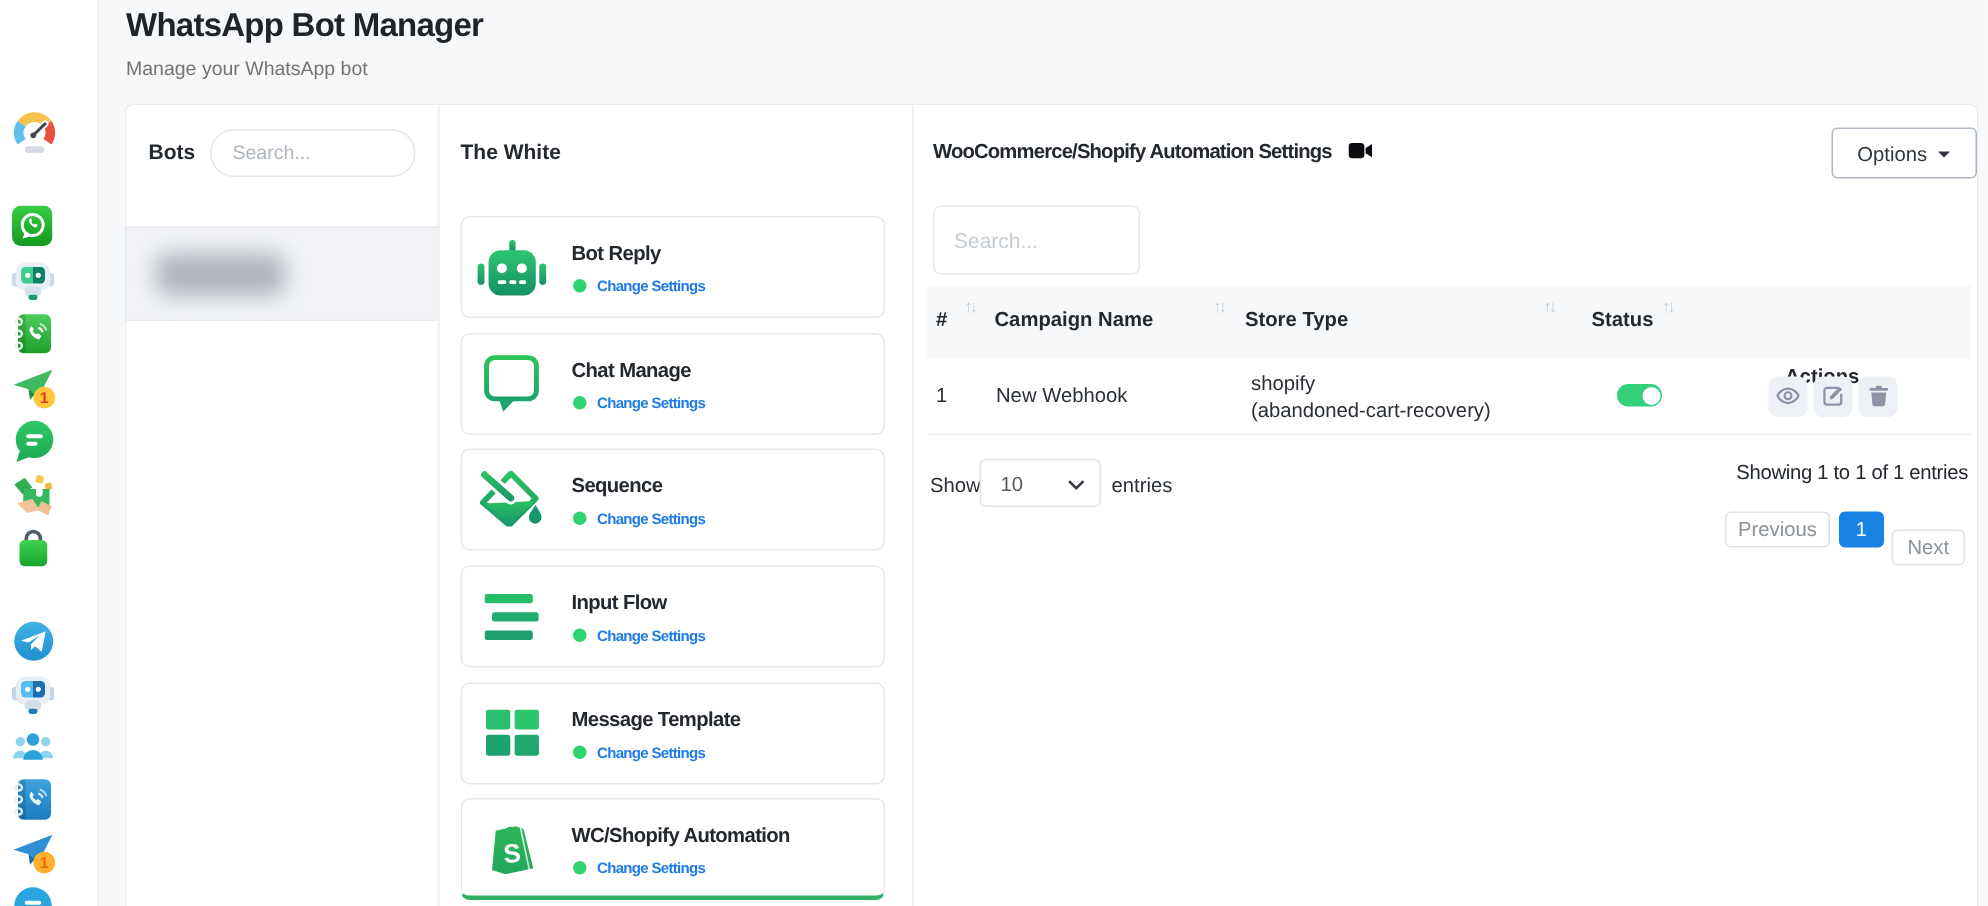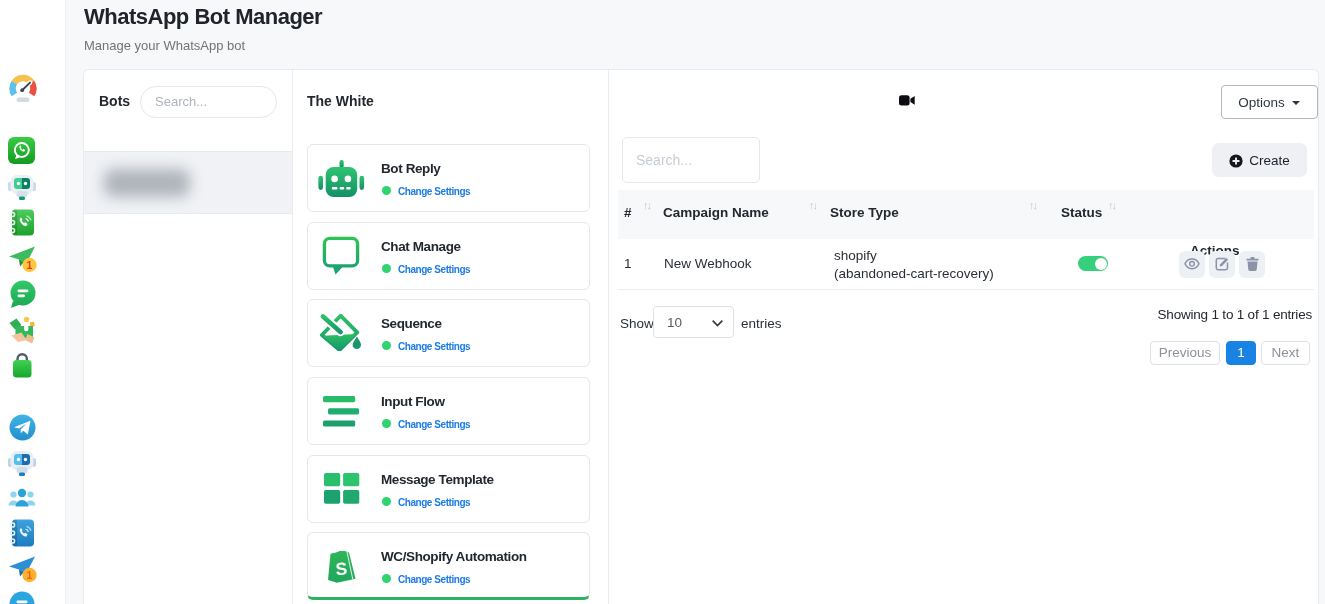--- a/index.html
+++ b/index.html
@@ -67,21 +67,21 @@
   #showlbl { position:absolute; left:2px; top:125.5px; font-size:13.5px; color:#2a2f36; }
   #showsel { position:absolute; left:35px; top:116px; width:81px; height:32px;
     border:1px solid #dfe3e8; border-radius:4px; background:#fff; }
   #showsel .v { position:absolute; left:13px; top:8px; font-size:13.5px; color:#555b63; }
   #entlbl { position:absolute; left:123px; top:125.5px; font-size:13.5px; color:#2a2f36; }
   #showing { position:absolute; right:2px; top:116.5px; font-size:13.5px; color:#23282f; letter-spacing:-0.2px; }
   .pgbtn { position:absolute; top:150.5px; height:24.5px; border-radius:4px; border:1px solid #dee2e6; background:#fff;
     color:#8b9299; font-size:13.5px; display:flex; align-items:center; justify-content:center; }
   #pgprev { left:532px; width:70px; }
   #pgone { left:608px; width:30px; background:#1883e3; border-color:#1883e3; color:#fff; }
-  #pgnext { left:643px; width:49px; }
+  #pgnext { left:643px; width:49px;margin-top:12px; }
 </style>
 </head>
 <body>
 <div id="sidebar">
 <svg style="top:73px" width="30" height="30" viewBox="0 0 30 30">
   <path d="M6.4,21.5 A10.5,10.5 0 0 1 6.4,9.5" fill="none" stroke="#5fc0ea" stroke-width="6.5"></path>
   <path d="M6.4,9.5 A10.5,10.5 0 0 1 23.6,9.5" fill="none" stroke="#f7c14e" stroke-width="6.5"></path>
   <path d="M23.6,9.5 A10.5,10.5 0 0 1 23.6,21.5" fill="none" stroke="#e8503f" stroke-width="6.5"></path>
   <path d="M14.2,17.2 L22,9.6" stroke="#ffffff" stroke-width="4.6" stroke-linecap="round"></path>
   <circle cx="14.2" cy="17.2" r="1.9" fill="#3d4854"></circle>
@@ -320,33 +320,29 @@
       <path d="M9.5,10.5 c0.2,-6 8,-8 9.3,-0.8" stroke="#1c8448" stroke-width="1.7" fill="none"></path>
       <path d="M4.5,6.8 L18,3.8 L23,5.6 L29.5,31.8 L11,35.8 L2,33 Z" fill="url(#gr6)"></path>
       <path d="M21,5 L26.8,32.4" stroke="rgba(255,255,255,0.78)" stroke-width="1.1"></path>
       <text x="9.5" y="28" font-size="17.5" font-weight="bold" fill="#fff" font-family="Liberation Sans" transform="rotate(-4 14 22)">S</text>
     </svg>
     <div class="ttl">WC/Shopify Automation</div>
       <div class="dot"></div>
       <div class="cs">Change Settings</div>
   </div>
 
+  <div id="wc-h">WooCommerce/Shopify Automation Settings</div>
   <div id="vidic">
       <svg width="16" height="11" viewBox="0 0 16 11">
     <rect x="0" y="0.3" width="10.6" height="10.2" rx="2.5" fill="#0b0d10"></rect>
     <path d="M11.4,3.7 L15.7,1 L15.7,9.8 L11.4,7.1 Z" fill="#0b0d10"></path>
   </svg>
     </div>
   <div id="optbtn">Options <span class="caret"></span></div>
   <div id="search2">Search...</div>
-  <div id="createbtn"><svg width="14" height="14" viewBox="0 0 14 14" style="margin-top:1px;">
-      <circle cx="7" cy="7" r="6.6" fill="#14181d"></circle>
-      <rect x="6.1" y="3.5" width="1.9" height="7" rx="0.5" fill="#eef0f4"></rect>
-      <rect x="3.5" y="6.1" width="7" height="1.9" rx="0.5" fill="#eef0f4"></rect>
-    </svg>Create</div>
   <div id="tbl">
     <div id="thead"></div>
     <div class="th" style="left:6px;">#</div>
     <div class="sort" style="left:25px;">↑↓</div>
     <div class="th" style="left:45px;">Campaign Name</div>
     <div class="sort" style="left:191px;">↑↓</div>
     <div class="th" style="left:212px;">Store Type</div>
     <div class="sort" style="left:411px;">↑↓</div>
     <div class="th" style="left:443px;">Status</div>
     <div class="sort" style="left:490px;">↑↓</div>

